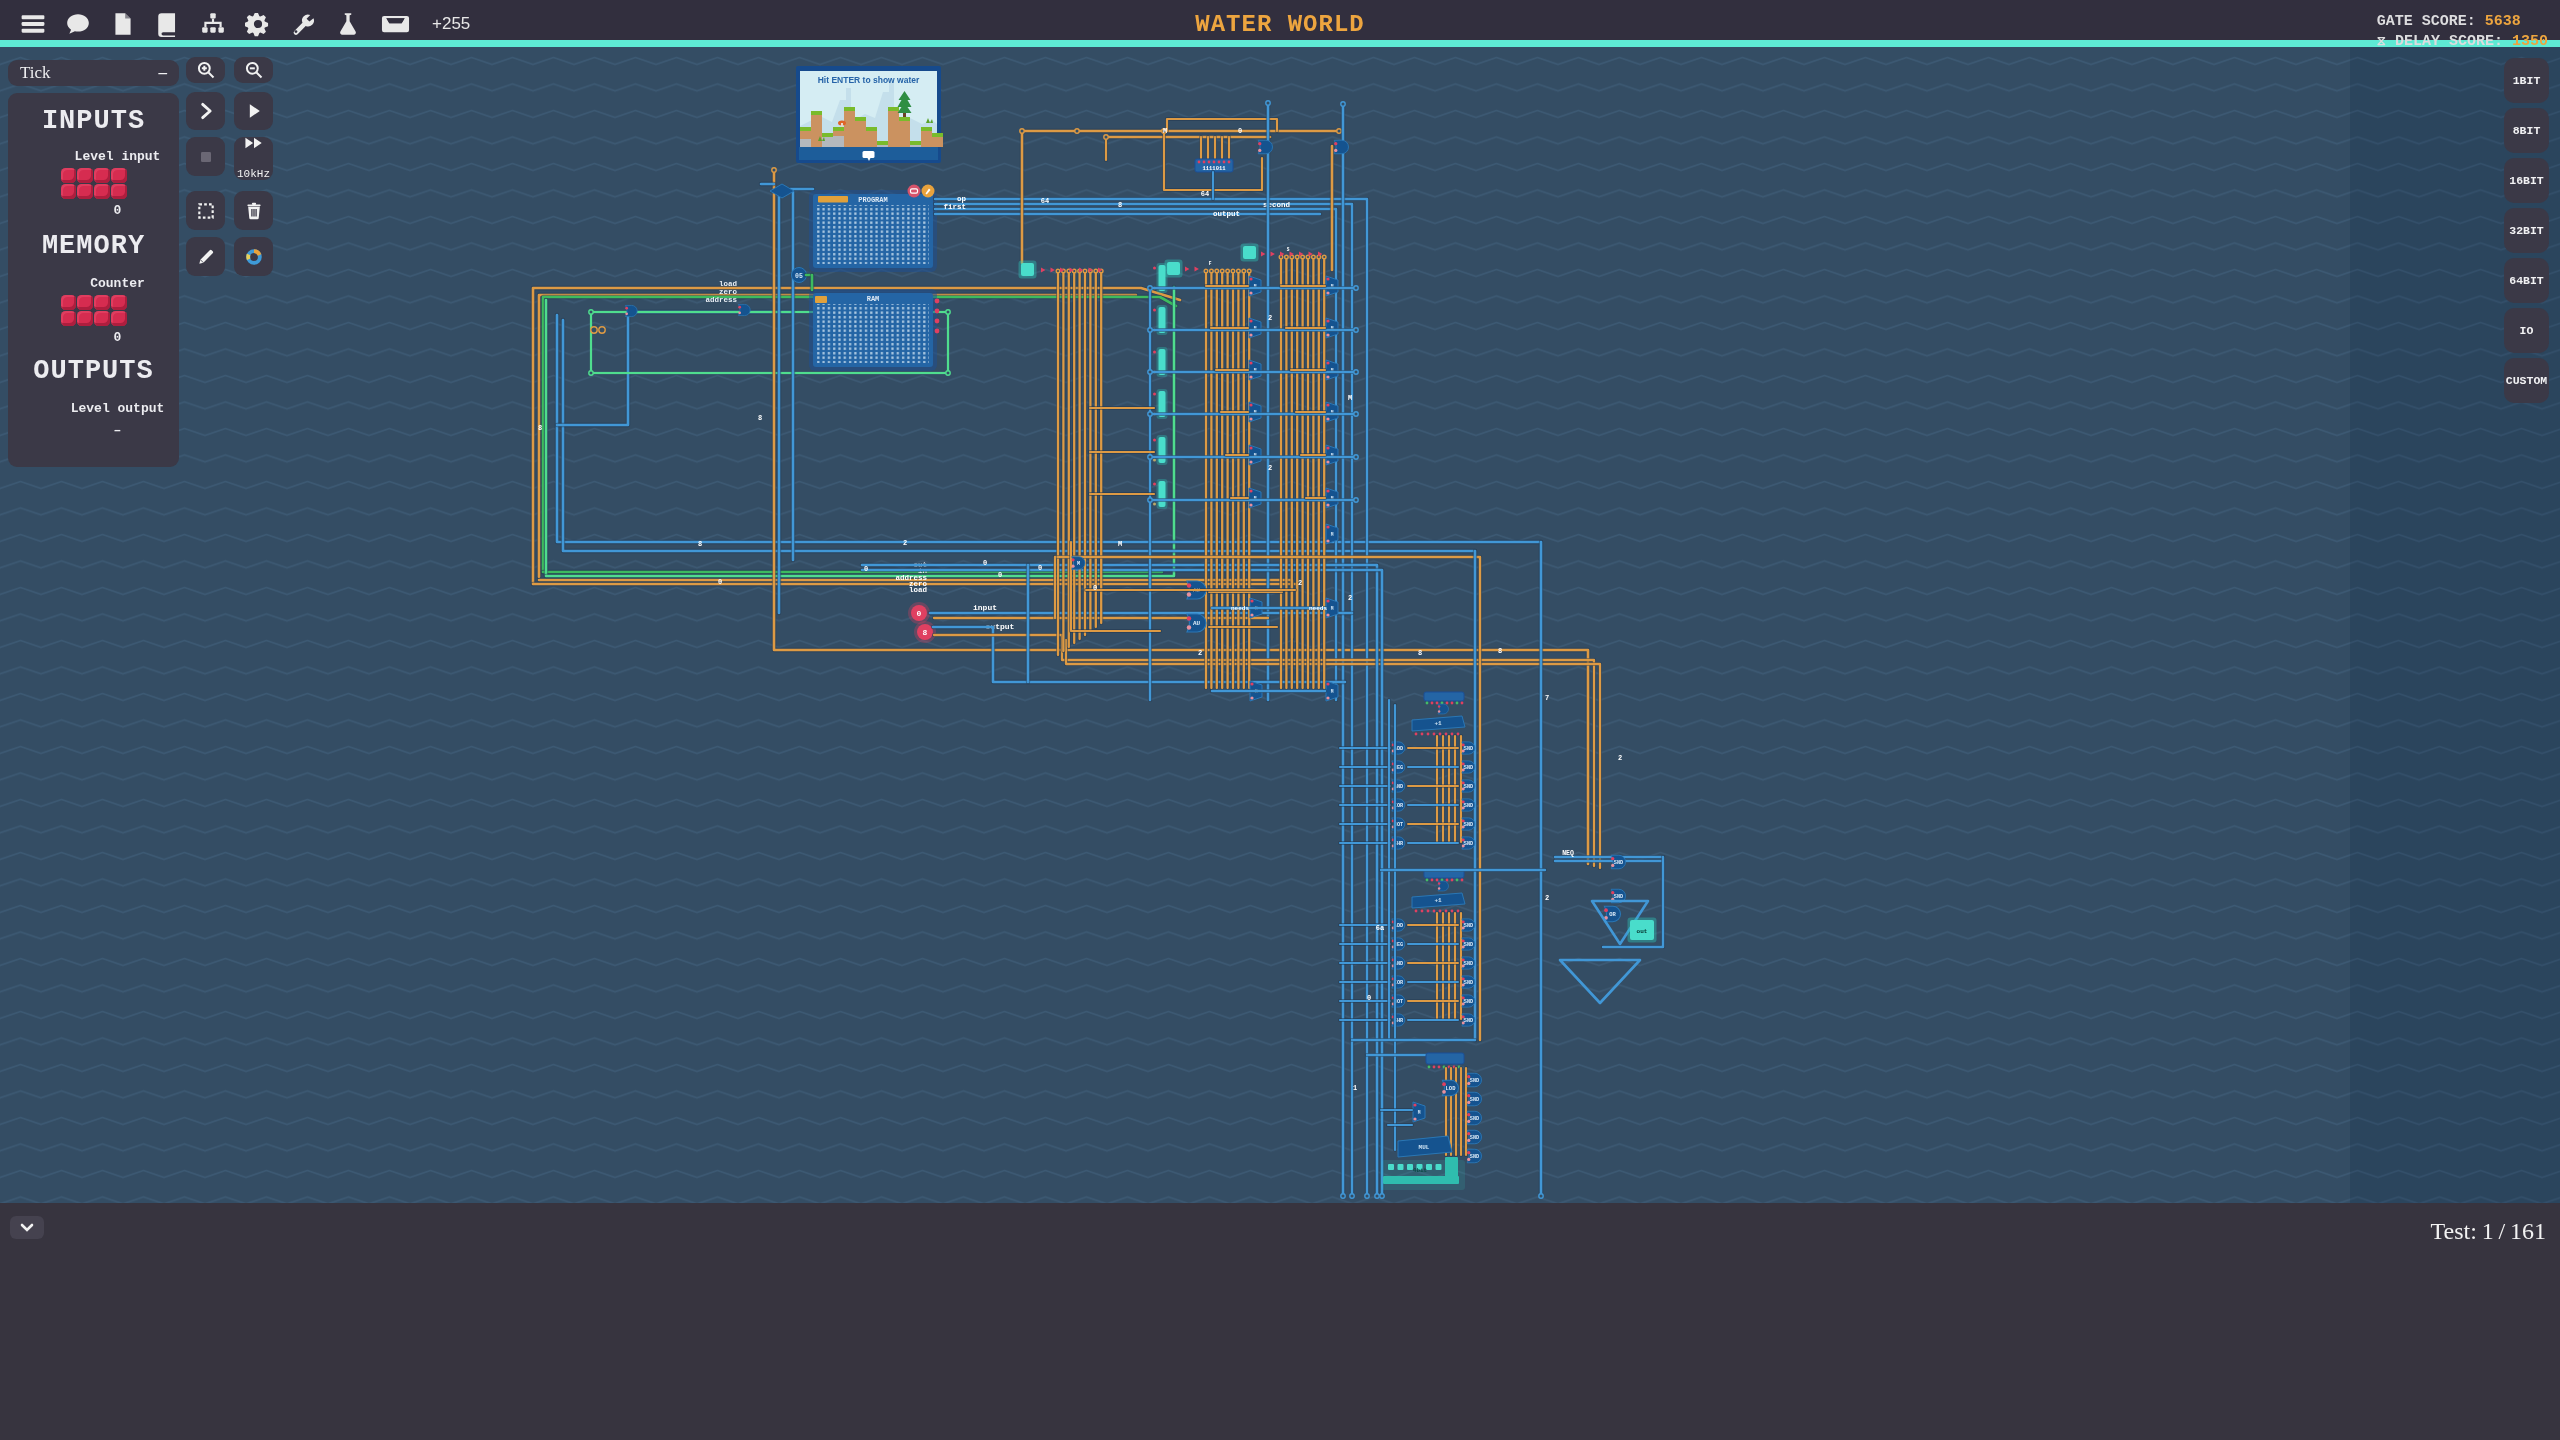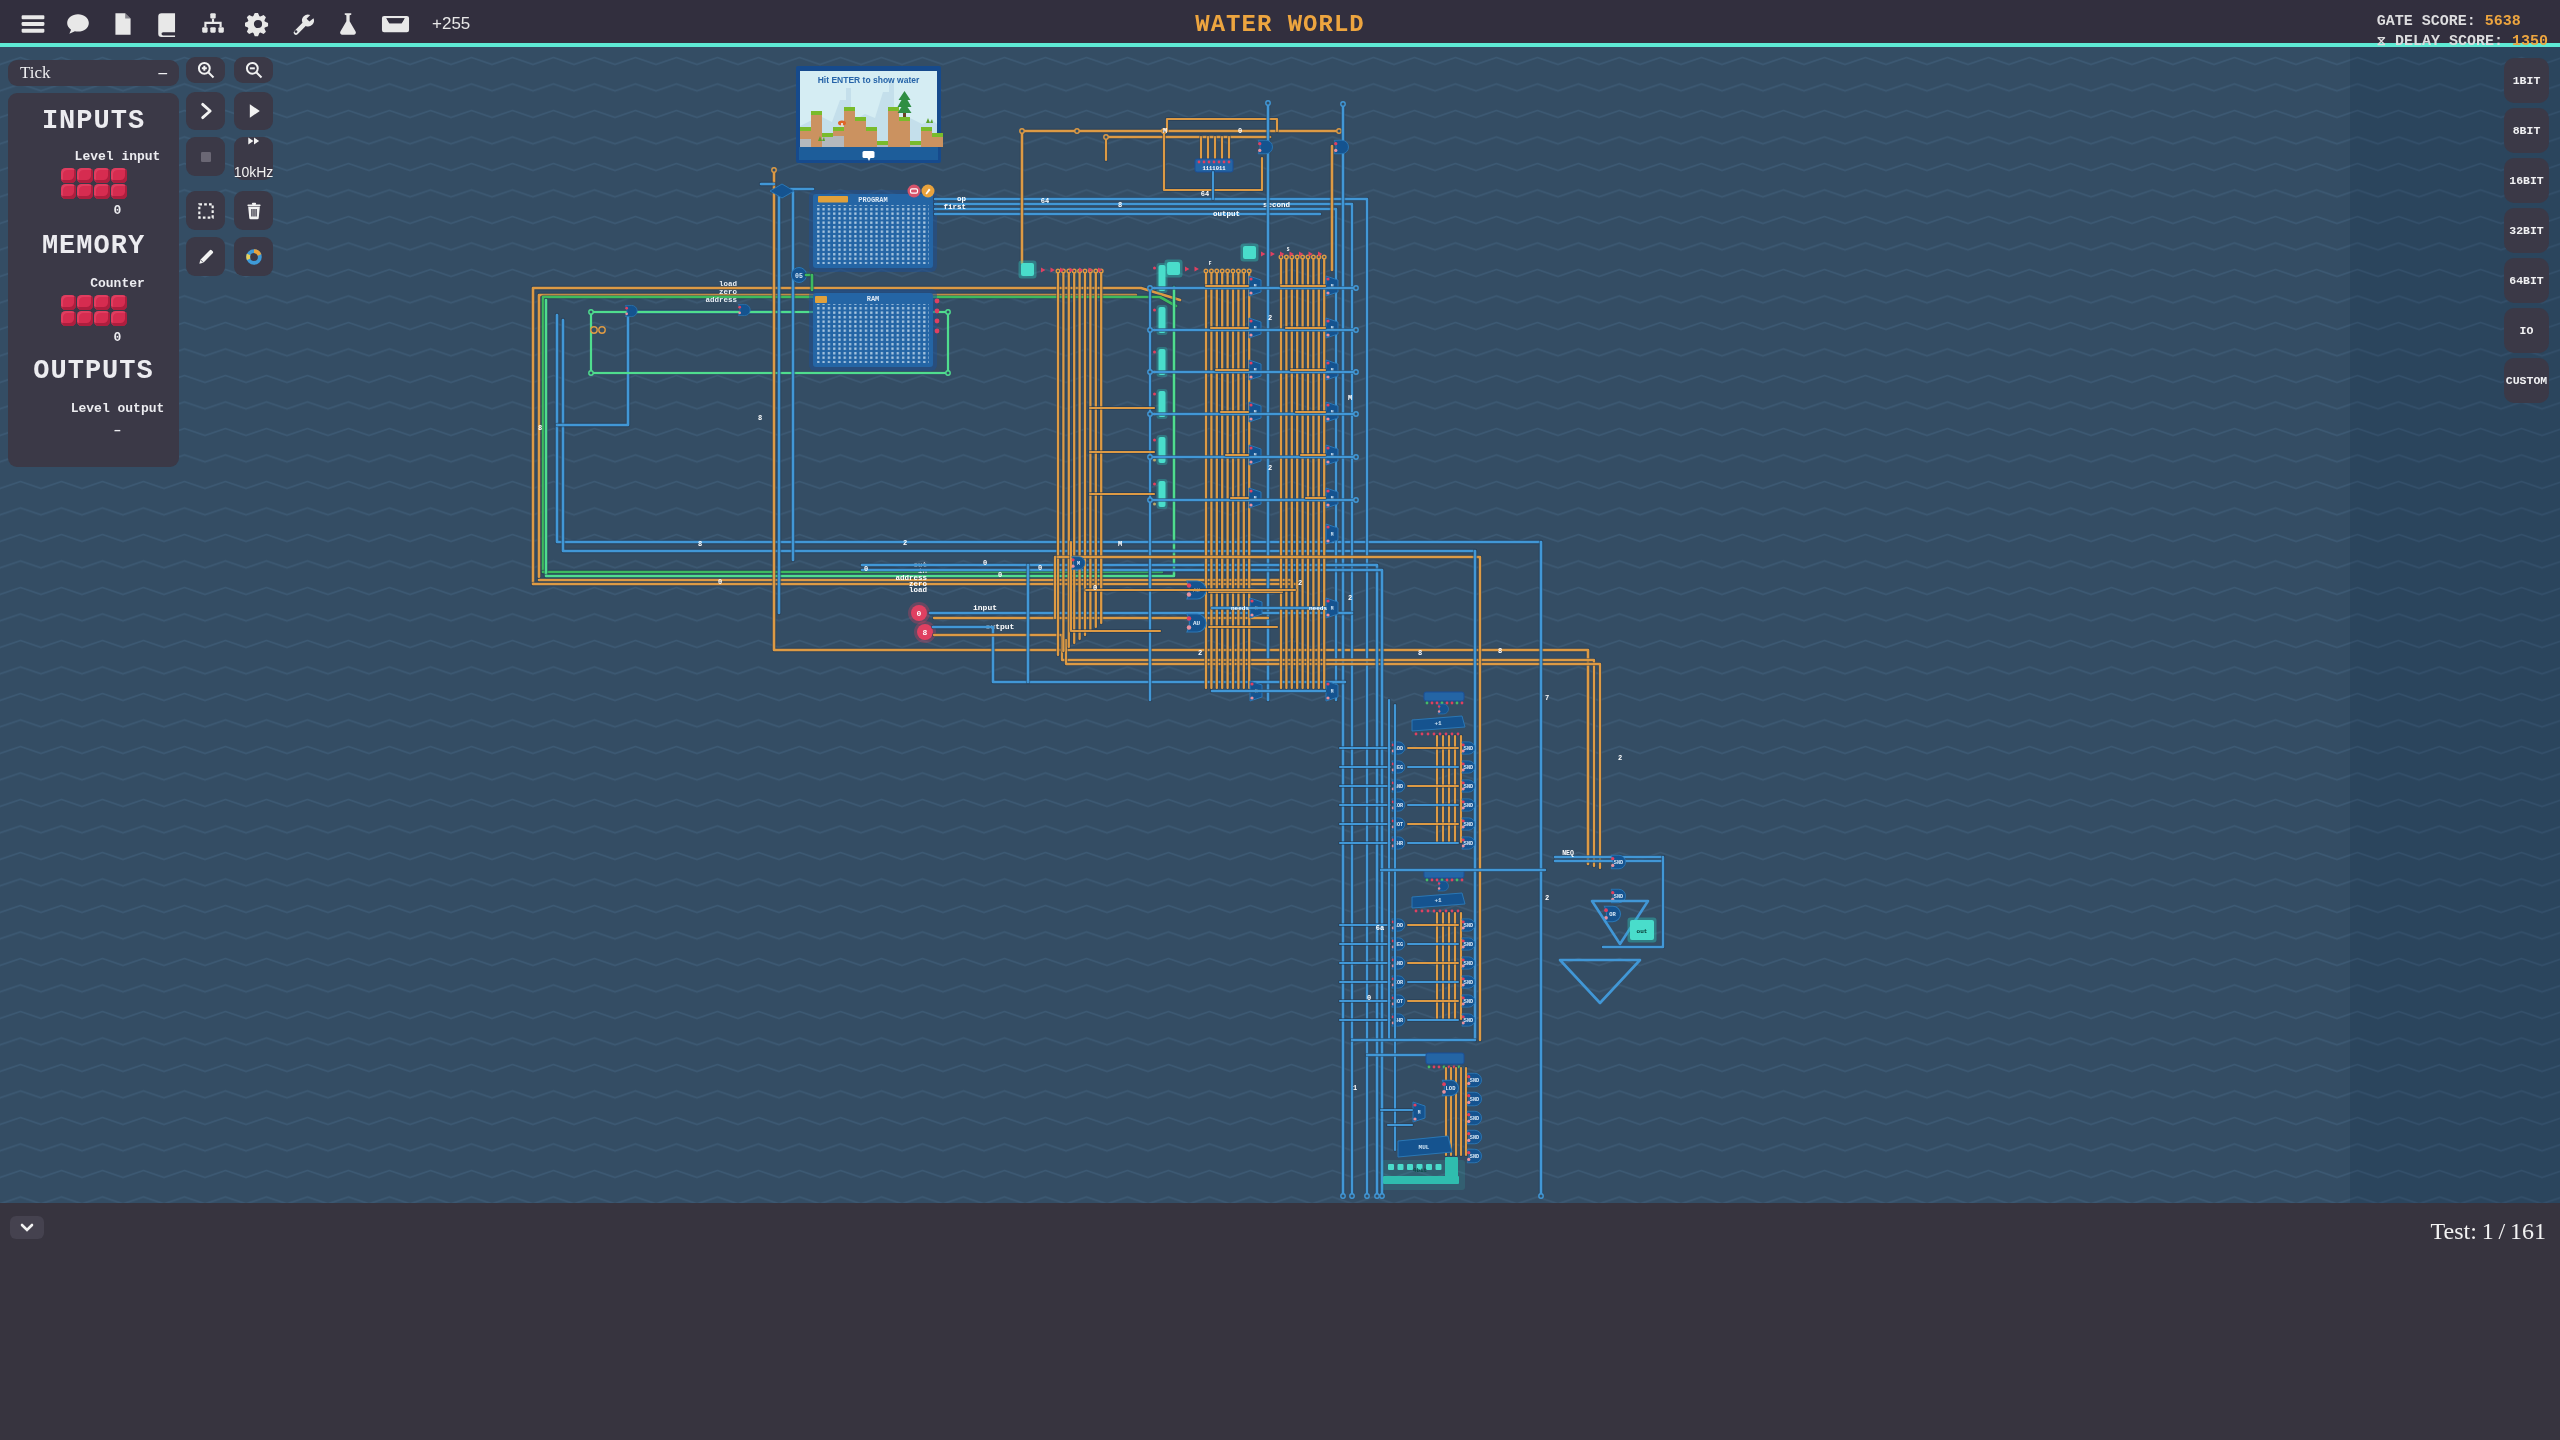--- a/index.html
+++ b/index.html
@@ -1,18 +1,18 @@
 <!DOCTYPE html>
 <html><head><meta charset="utf-8"><style>
 * { margin:0; padding:0; box-sizing:border-box; }
 html,body { width:2560px; height:1440px; overflow:hidden; background:#344d64; font-family:"Liberation Sans",sans-serif; }
 #stage { position:absolute; inset:0; width:2560px; height:1440px; }
 svg.main { position:absolute; left:0; top:0; }
 #topbar { position:absolute; left:0; top:0; width:2560px; height:47px; background:#322f3e;
-  border-bottom:4px solid #5eead4; z-index:10; }
+  border-bottom:7px solid #5eead4; z-index:10; }
 #topbar .icons { position:absolute; left:20px; top:0; height:47px; display:flex; align-items:center; gap:19px; }
 .tbi { width:26px; height:26px; } .tray { width:31px; }
 #plus { color:#e8e8e8; font-size:17px; margin-left:2px; }
 #title { position:absolute; left:0; right:0; top:11px; text-align:center; color:#eda53f;
   font-family:"Liberation Mono",monospace; font-weight:bold; font-size:24px; letter-spacing:1px; }
 #scores { position:absolute; right:12px; top:12px; text-align:left; color:#dcdcde;
   font-family:"Liberation Mono",monospace; font-size:15px; font-weight:bold; line-height:20px; }
 #scores b { color:#eda53f; }
 .pbox { position:absolute; background:#3b3947; border-radius:9px; z-index:5; }
 #tick { left:8px; top:60px; width:171px; height:26px; color:#f0f0f2;
@@ -1125,21 +1125,21 @@
     </div>
 <div class="tbtn" style="left:186px;top:137px;width:39px;height:39px">
   <svg viewBox="0 0 24 24">
         <rect x="6" y="6" width="12" height="12" rx="1.5" fill="#6a6774"></rect>
       </svg>
     </div>
 <div class="tbtn" style="left:234px;top:137px;width:39px;height:43px;flex-direction:column">
   <svg viewBox="0 0 24 14" style="width:22px;height:14px">
         <path fill="#f2f2f2" d="M2 1l9 6-9 6zM12 1l9 6-9 6z"></path>
       </svg>
-  <span style="font-family:Liberation Sans, sans-serif;font-size:14px;margin-top:19px">10kHz</span>
+  <span style="font-family:Liberation Mono, monospace;font-size:11px;margin-top:19px">10kHz</span>
     </div>
 <div class="tbtn" style="left:186px;top:191px;width:39px;height:39px">
   <svg viewBox="0 0 24 24" fill="none" stroke="#f2f2f2" stroke-width="2.6" stroke-dasharray="3.2 2.6">
         <rect x="4" y="4" width="16" height="16"></rect>
       </svg>
     </div>
 <div class="tbtn" style="left:234px;top:191px;width:39px;height:39px">
   <svg viewBox="0 0 24 24" fill="#f2f2f2">
         <path d="M5 7h14l-1.3 13.2a1.8 1.8 0 0 1-1.8 1.8H8.1a1.8 1.8 0 0 1-1.8-1.8z"></path>
         <rect x="4" y="4.2" width="16" height="2" rx="1"></rect>

